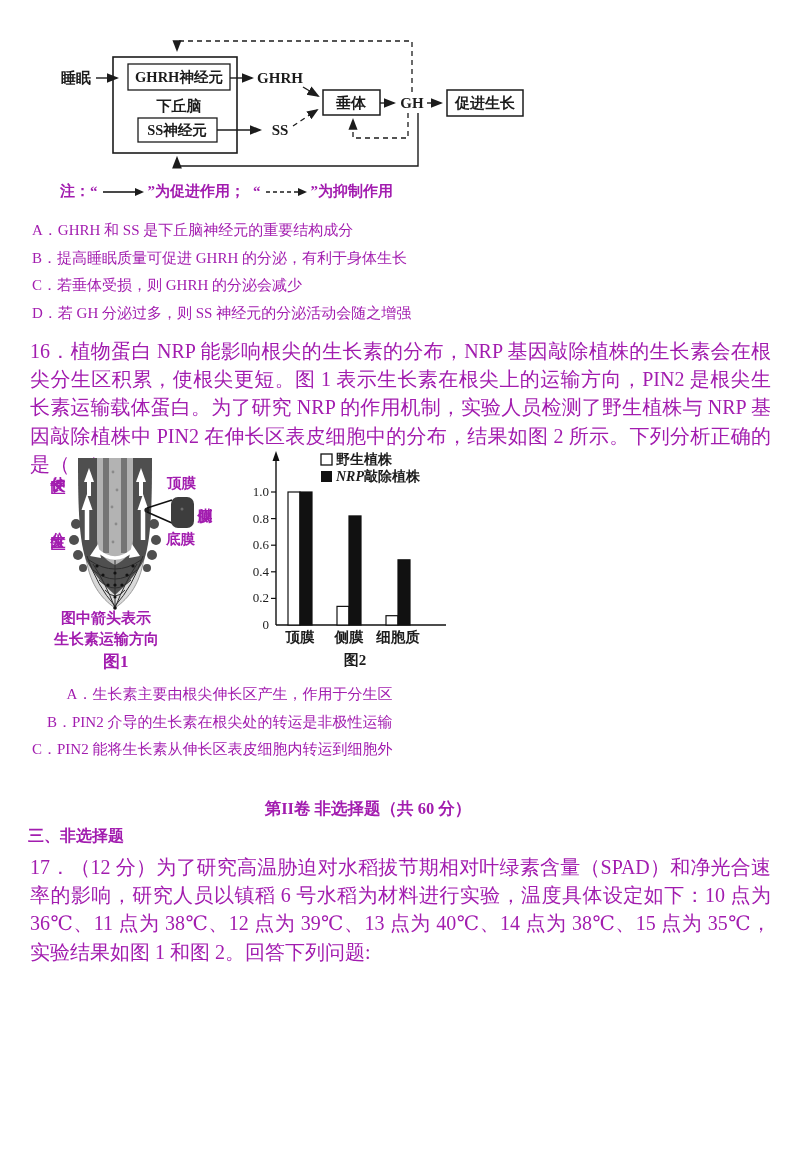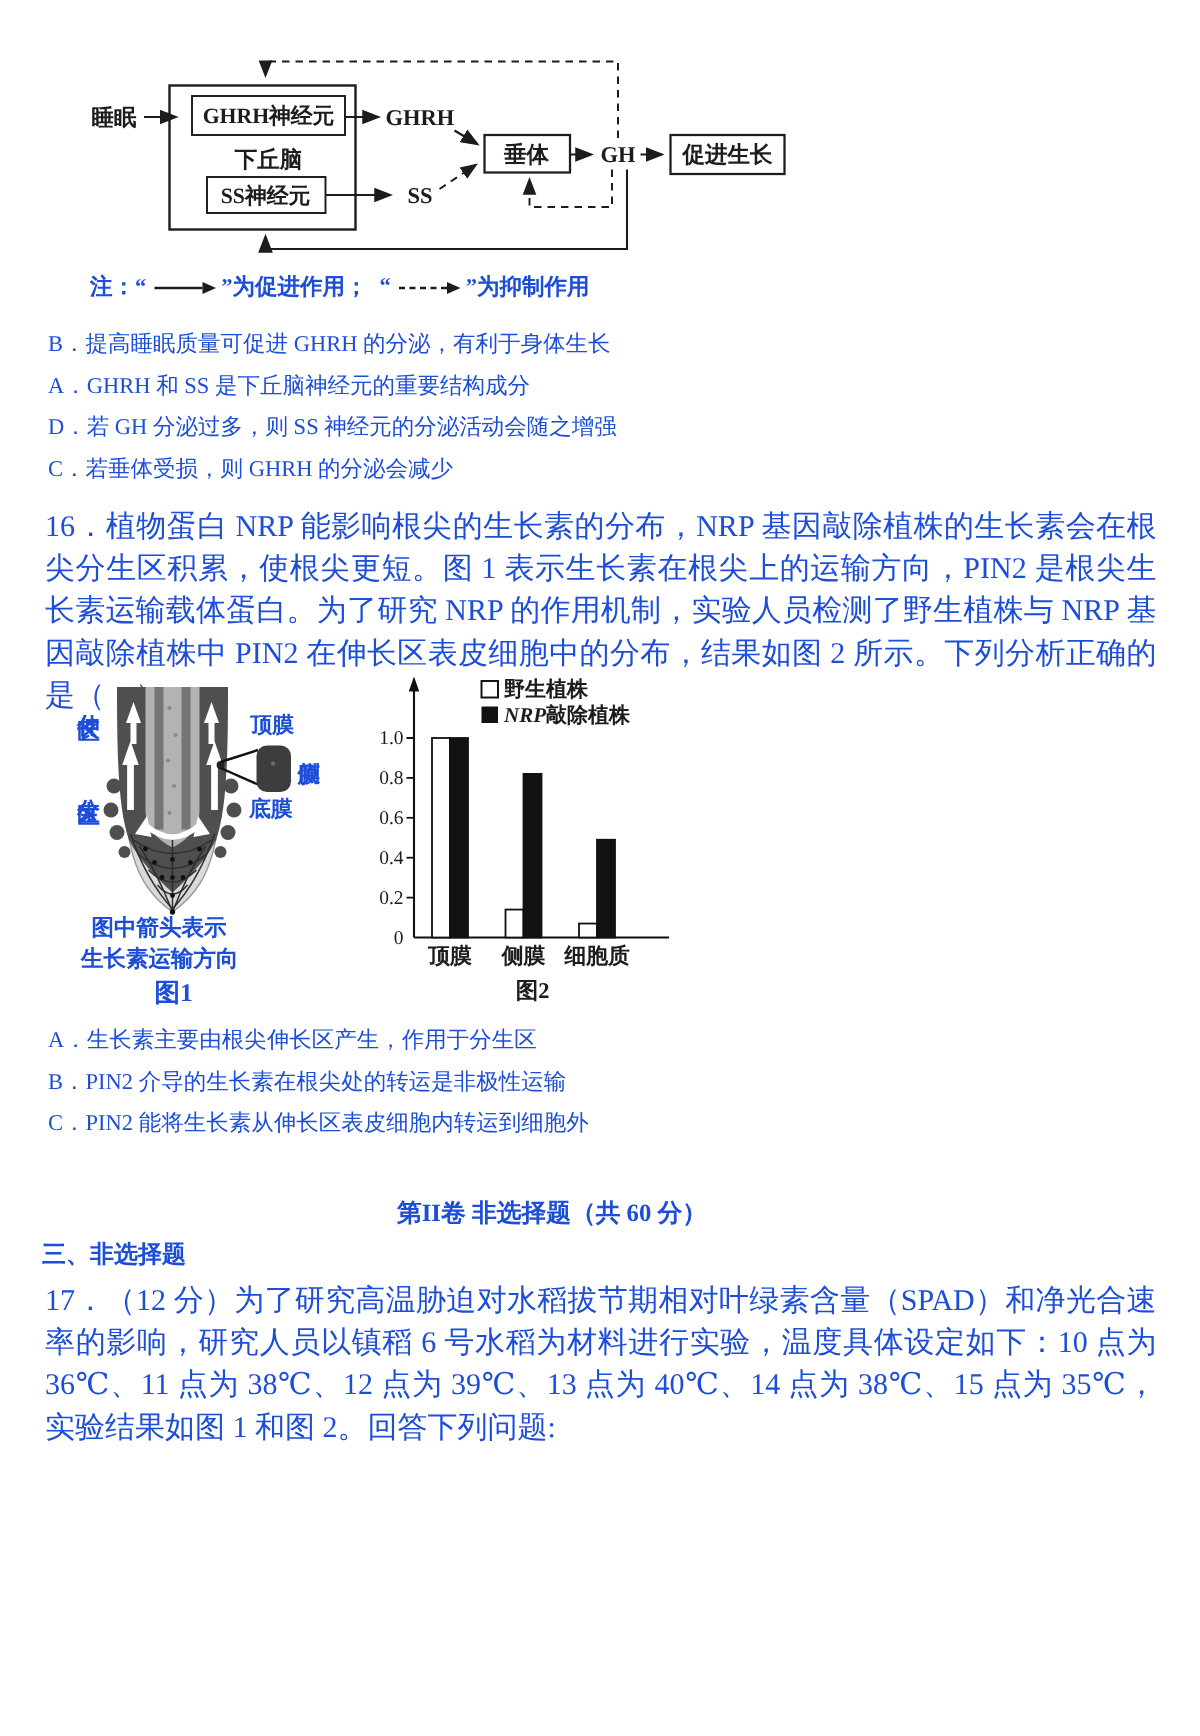--- a/index.html
+++ b/index.html
@@ -1,18 +1,18 @@
 <!DOCTYPE html>
 <html><head>
 <meta charset="utf-8">
 <style>
   html,body{margin:0;padding:0;}
   .page{
     position:relative;width:800px;height:1157px;background:#ffffff;
-    font-family:"Liberation Serif","DejaVu Serif",serif;color:#1d4ed8;overflow:hidden;
+    font-family:"Liberation Serif","DejaVu Serif",serif;color:#a21caf;overflow:hidden;
   }
   .abs{position:absolute;}
   svg{display:block;}
   svg text{font-family:"Liberation Serif","DejaVu Serif",serif;fill:#1c1c1c;}
   .opt-list{font-size:15px;line-height:27.6px;white-space:nowrap;}
   .stem{font-size:20px;line-height:28.2px;text-align:justify;}
   .note-line{font-size:15px;font-weight:bold;display:flex;align-items:center;white-space:nowrap;}
   .note-line .seg{display:inline-block;}
   .note-line svg{margin:0 3px;}
   .vtext{writing-mode:vertical-rl;text-orientation:upright;font-size:15px;font-weight:bold;letter-spacing:2px;line-height:20px;}
@@ -76,24 +76,24 @@
     <span class="seg">”为促进作用；</span>
     <span class="seg" style="margin-left:8px;">“</span>
     <svg width="44" height="12" viewBox="0 0 44 12">
       <line x1="2" y1="6" x2="34" y2="6" stroke="#1c1c1c" stroke-width="1.6" stroke-dasharray="4,3"></line>
       <polygon points="34,2 43,6 34,10" fill="#1c1c1c"></polygon>
     </svg>
     <span class="seg">”为抑制作用</span>
   </div>
 
   <div class="abs opt-list" style="left:32px;top:217px;">
+    <div>A．GHRH 和 SS 是下丘脑神经元的重要结构成分</div>
     <div>B．提高睡眠质量可促进 GHRH 的分泌，有利于身体生长</div>
-    <div>A．GHRH 和 SS 是下丘脑神经元的重要结构成分</div>
+    <div>C．若垂体受损，则 GHRH 的分泌会减少</div>
     <div>D．若 GH 分泌过多，则 SS 神经元的分泌活动会随之增强</div>
-    <div>C．若垂体受损，则 GHRH 的分泌会减少</div>
   </div>
 
   <div class="abs stem" style="left:30px;top:337px;width:741px;">16．植物蛋白 NRP 能影响根尖的生长素的分布，NRP 基因敲除植株的生长素会在根尖分生区积累，使根尖更短。图 1 表示生长素在根尖上的运输方向，PIN2 是根尖生长素运输载体蛋白。为了研究 NRP 的作用机制，实验人员检测了野生植株与 NRP 基因敲除植株中 PIN2 在伸长区表皮细胞中的分布，结果如图 2 所示。下列分析正确的是（　）</div>
 
   <div class="abs" style="left:45px;top:452px;width:225px;height:218px;">
     <svg class="abs" style="left:0;top:0;" width="225" height="218" viewBox="0 0 225 218">
 
       <path d="M40,100 C50,112 90,112 100,100 C96,132 84,146 70,156 C56,146 44,132 40,100 Z" fill="#d9d9d9" stroke="#9a9a9a" stroke-width="1"></path>
 
       <path d="M33,6 L107,6 C107,55 106,88 99,108 C92,122 80,134 70,143 C60,134 48,122 41,108 C34,88 33,55 33,6 Z" fill="#4f4f4f"></path>
@@ -214,21 +214,21 @@
     </g>
 
     <rect x="71" y="8" width="11" height="11" fill="#ffffff" stroke="#111111" stroke-width="1.3"></rect>
     <text x="86" y="18" font-size="14" font-weight="bold">野生植株</text>
     <rect x="71" y="25" width="11" height="11" fill="#111111"></rect>
     <text x="86" y="35" font-size="14" font-weight="bold"><tspan font-style="italic">NRP</tspan><tspan>敲除植株</tspan></text>
 
     <text x="105" y="219" font-size="15" font-weight="bold" text-anchor="middle">图2</text>
   </svg>
 
-  <div class="abs opt-list" style="left:32px;top:681px;">
+  <div class="abs opt-list" style="left:32px;top:681px;text-align:right;">
     <div>A．生长素主要由根尖伸长区产生，作用于分生区</div>
     <div>B．PIN2 介导的生长素在根尖处的转运是非极性运输</div>
     <div>C．PIN2 能将生长素从伸长区表皮细胞内转运到细胞外</div>
   </div>
 
   <div class="abs sec-header" style="left:0;top:798px;">第II卷 非选择题（共 60 分）</div>
   <div class="abs sub-header" style="left:28px;top:826px;">三、非选择题</div>
 
   <div class="abs stem" style="left:30px;top:853px;width:741px;">17．（12 分）为了研究高温胁迫对水稻拔节期相对叶绿素含量（SPAD）和净光合速率的影响，研究人员以镇稻 6 号水稻为材料进行实验，温度具体设定如下：10 点为 36℃、11 点为 38℃、12 点为 39℃、13 点为 40℃、14 点为 38℃、15 点为 35℃，实验结果如图 1 和图 2。回答下列问题:</div>
 

